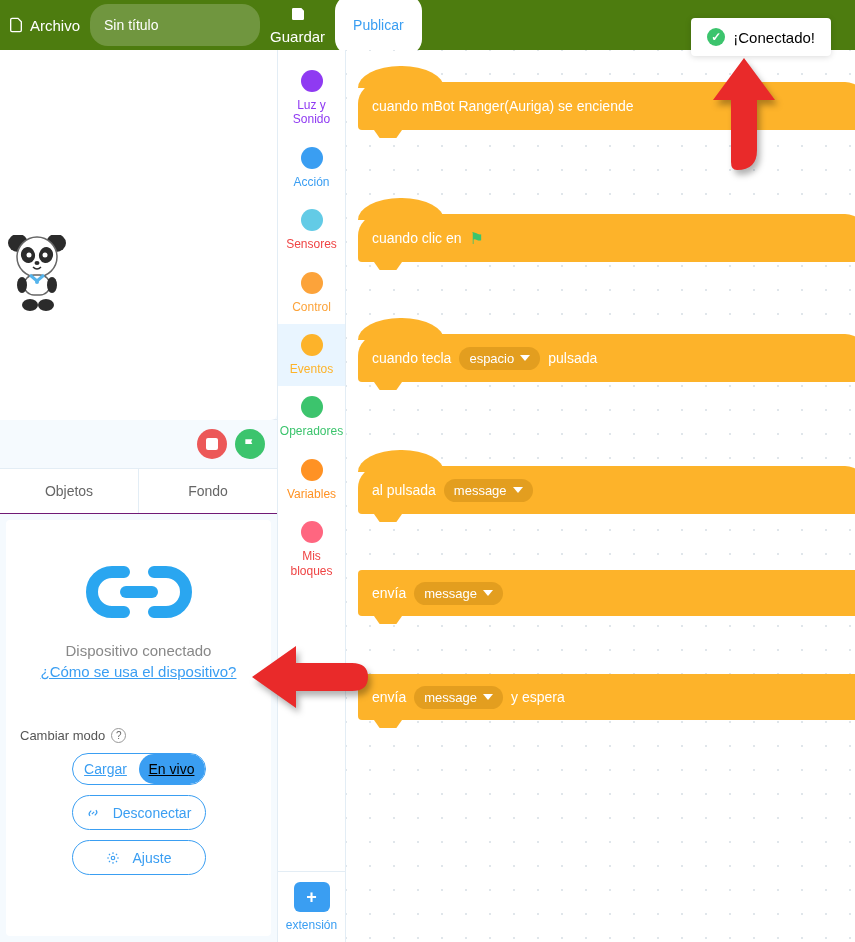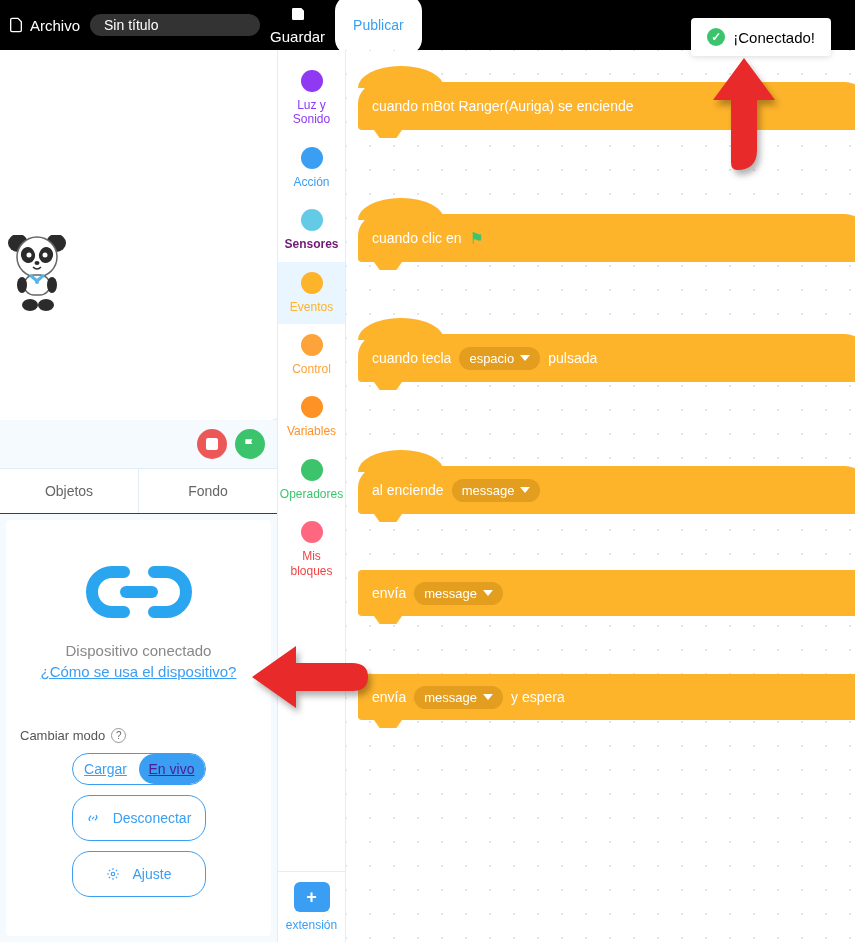--- a/index.html
+++ b/index.html
@@ -1,22 +1,22 @@
 <!DOCTYPE html>
 <html><head>
   <meta charset="utf-8">
   <style>
     * {box-sizing:border-box;margin:0;padding:0;font-family:-apple-system,BlinkMacSystemFont,"Segoe UI",sans-serif;}
     body{width:855px;height:942px;background:#f5fafe;overflow:hidden;position:relative;}
 
     
-    .topbar{height:50px;background:#000000;display:flex;align-items:center;padding:0 8px;gap:10px;color:#fff;font-size:15px;}
+    .topbar{height:50px;background:#4d7c0f;display:flex;align-items:center;padding:0 8px;gap:10px;color:#fff;font-size:15px;}
     .file-icon{width:16px;height:16px;display:inline-block;}
     .file-label{display:flex;align-items:center;gap:6px;}
-    .title-pill{background:rgba(255,255,255,.2);border-radius:18px;height:22px;width:170px;padding:0 14px;display:flex;align-items:center;font-size:14px;color:#fff;}
+    .title-pill{background:rgba(255,255,255,.2);border-radius:18px;height:42px;width:170px;padding:0 14px;display:flex;align-items:center;font-size:14px;color:#fff;}
     .save-btn{display:flex;align-items:center;gap:6px;background:transparent;color:#fff;border:none;font-size:15px;cursor:pointer;flex-direction:column;}
     .publish-btn{background:#fff;color:#3a9ef2;border:none;border-radius:16px;padding:22px 18px;font-size:14px;cursor:pointer;}
 
     .status-box{position:absolute;top:18px;right:24px;background:#fff;border-radius:4px;box-shadow:0 1px 6px rgba(0,0,0,.15);padding:10px 16px;display:flex;align-items:center;gap:8px;font-size:15px;z-index:10;}
     .check{width:18px;height:18px;background:#3cc46d;border-radius:50%;display:flex;align-items:center;justify-content:center;color:#fff;font-size:12px;font-weight:bold;}
 
     .main{display:flex;height:calc(100% - 50px);}
 
     
     .leftcol{width:278px;display:flex;flex-direction:column;border-right:1px solid #e3edf5;}
@@ -38,23 +38,23 @@
     .link-icon{width:110px;height:72px;margin:18px 0 14px;}
     .dev-status{color:#888;font-size:15px;}
     .dev-help{color:#3a9ef2;text-decoration:underline;font-size:15px;text-align:center;margin-top:2px;line-height:1.4;}
 
     .mode-row{margin-top:46px;display:flex;align-items:center;gap:6px;font-size:13px;color:#555;align-self:flex-start;padding-left:2px;}
     .help-circ{width:15px;height:15px;border:1px solid #999;border-radius:50%;display:flex;align-items:center;justify-content:center;font-size:10px;color:#666;}
 
     .toggle{width:134px;height:32px;border:1px solid #3a9ef2;border-radius:18px;display:flex;margin-top:10px;overflow:hidden;font-size:14px;}
     .toggle-opt{flex:1;display:flex;align-items:center;justify-content:center;cursor:pointer;text-decoration:underline;}
     .toggle-off{color:#3a9ef2;}
-    .toggle-on{background:#3a9ef2;color:#4c1d95;border-radius:18px;}
-
-    .act-btn{width:134px;height:46px;border:1px solid #3a9ef2;border-radius:18px;color:#3a9ef2;background:#fff;margin-top:10px;display:flex;align-items:center;justify-content:center;gap:13px;font-size:14px;cursor:pointer;}
+    .toggle-on{background:#3a9ef2;color:#000000;border-radius:18px;}
+
+    .act-btn{width:134px;height:35px;border:1px solid #3a9ef2;border-radius:18px;color:#3a9ef2;background:#fff;margin-top:10px;display:flex;align-items:center;justify-content:center;gap:13px;font-size:14px;cursor:pointer;}
 
     
     .cat-rail{width:68px;background:#fff;border-right:1px solid #e3edf5;display:flex;flex-direction:column;align-items:center;padding-top:10px;overflow:hidden;}
     .cat{display:flex;flex-direction:column;align-items:center;width:100%;padding:10px 0 10px;cursor:pointer;font-size:12px;text-align:center;line-height:1.2;}
     .cat.active{background:#e9f5ff;}
     .cat-dot{width:22px;height:22px;border-radius:50%;margin-bottom:6px;}
     .cat span{white-space:pre-line;}
 
     .ext-box{margin-top:auto;border-top:1px solid #e3edf5;width:100%;padding:10px 0;display:flex;flex-direction:column;align-items:center;}
     .ext-btn{width:36px;height:30px;background:#3a9ef2;color:#fff;border-radius:6px;display:flex;align-items:center;justify-content:center;font-size:18px;font-weight:bold;cursor:pointer;}
@@ -202,37 +202,37 @@
         <div class="cat-dot" style="background: rgb(143, 58, 242);"></div>
         <span style="color: rgb(143, 58, 242);">Luz y
 Sonido</span>
       </div>
       <div class="cat">
         <div class="cat-dot" style="background: rgb(58, 158, 242);"></div>
         <span style="color: rgb(58, 158, 242);">Acción</span>
       </div>
       <div class="cat">
         <div class="cat-dot" style="background: rgb(99, 203, 230);"></div>
-        <span style="color: #701a75; font-weight: bold;">Sensores</span>
+        <span style="color: #ef4444;">Sensores</span>
+      </div>
+      <div class="cat">
+        <div class="cat-dot" style="background: rgb(252, 163, 58);"></div>
+        <span style="color: rgb(252, 163, 58);">Control</span>
       </div>
       <div class="cat active">
         <div class="cat-dot" style="background: rgb(253, 179, 42);"></div>
         <span style="color: rgb(253, 179, 42);">Eventos</span>
       </div>
       <div class="cat">
-        <div class="cat-dot" style="background: rgb(252, 163, 58);"></div>
-        <span style="color: rgb(252, 163, 58);">Control</span>
+        <div class="cat-dot" style="background: rgb(60, 196, 109);"></div>
+        <span style="color: rgb(60, 196, 109);">Operadores</span>
       </div>
       <div class="cat">
         <div class="cat-dot" style="background: rgb(255, 146, 36);"></div>
         <span style="color: rgb(255, 146, 36);">Variables</span>
-      </div>
-      <div class="cat">
-        <div class="cat-dot" style="background: rgb(60, 196, 109);"></div>
-        <span style="color: rgb(60, 196, 109);">Operadores</span>
       </div>
       <div class="cat">
         <div class="cat-dot" style="background: rgb(255, 102, 128);"></div>
         <span style="color: #ef4444;">Mis
 bloques</span>
       </div>
       <div class="ext-box">
       <div class="ext-btn">+</div>
       <div class="ext-label">extensión</div>
     </div>
@@ -248,21 +248,21 @@
     </div>
     <div class="block hat" style="left:12px;top:188px;">
       <span>cuando tecla</span>
       <span class="pill">
           <span>espacio</span>
           <span class="dd"></span>
         </span>
       <span>pulsada</span>
     </div>
     <div class="block hat" style="left:12px;top:272px;">
-      <span>al enciende</span>
+      <span>al pulsada</span>
       <span class="pill">
           <span>message</span>
           <span class="dd"></span>
         </span>
     </div>
     <div class="block stack" style="left:12px;top:328px;">
       <span>envía</span>
       <span class="pill">
           <span>message</span>
           <span class="dd"></span>

